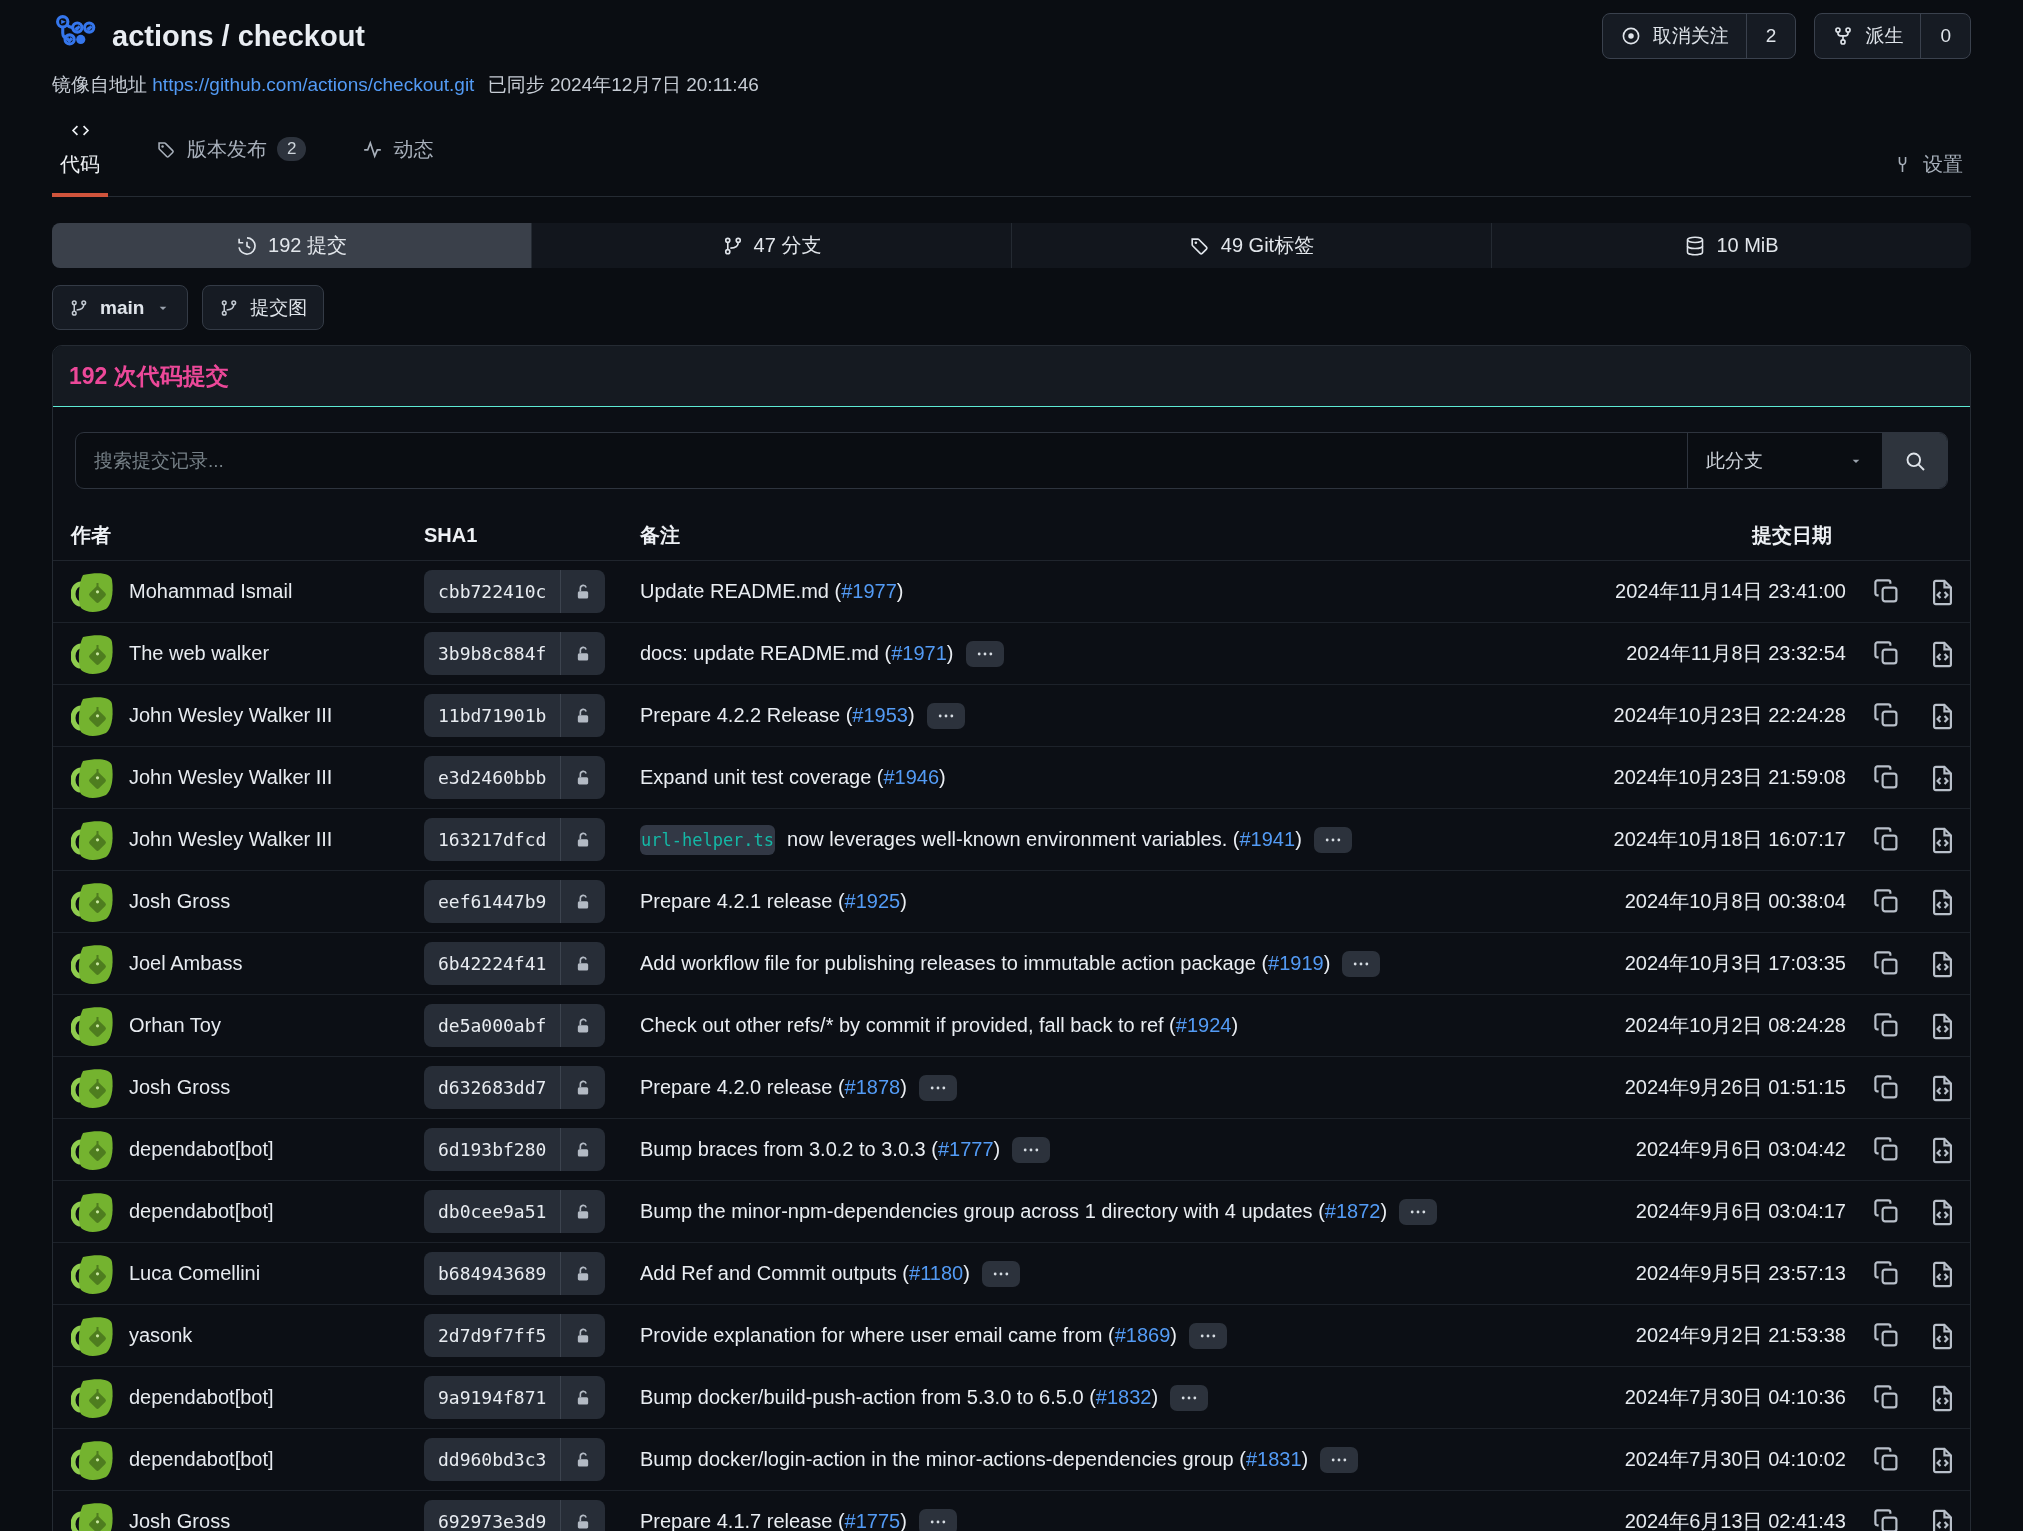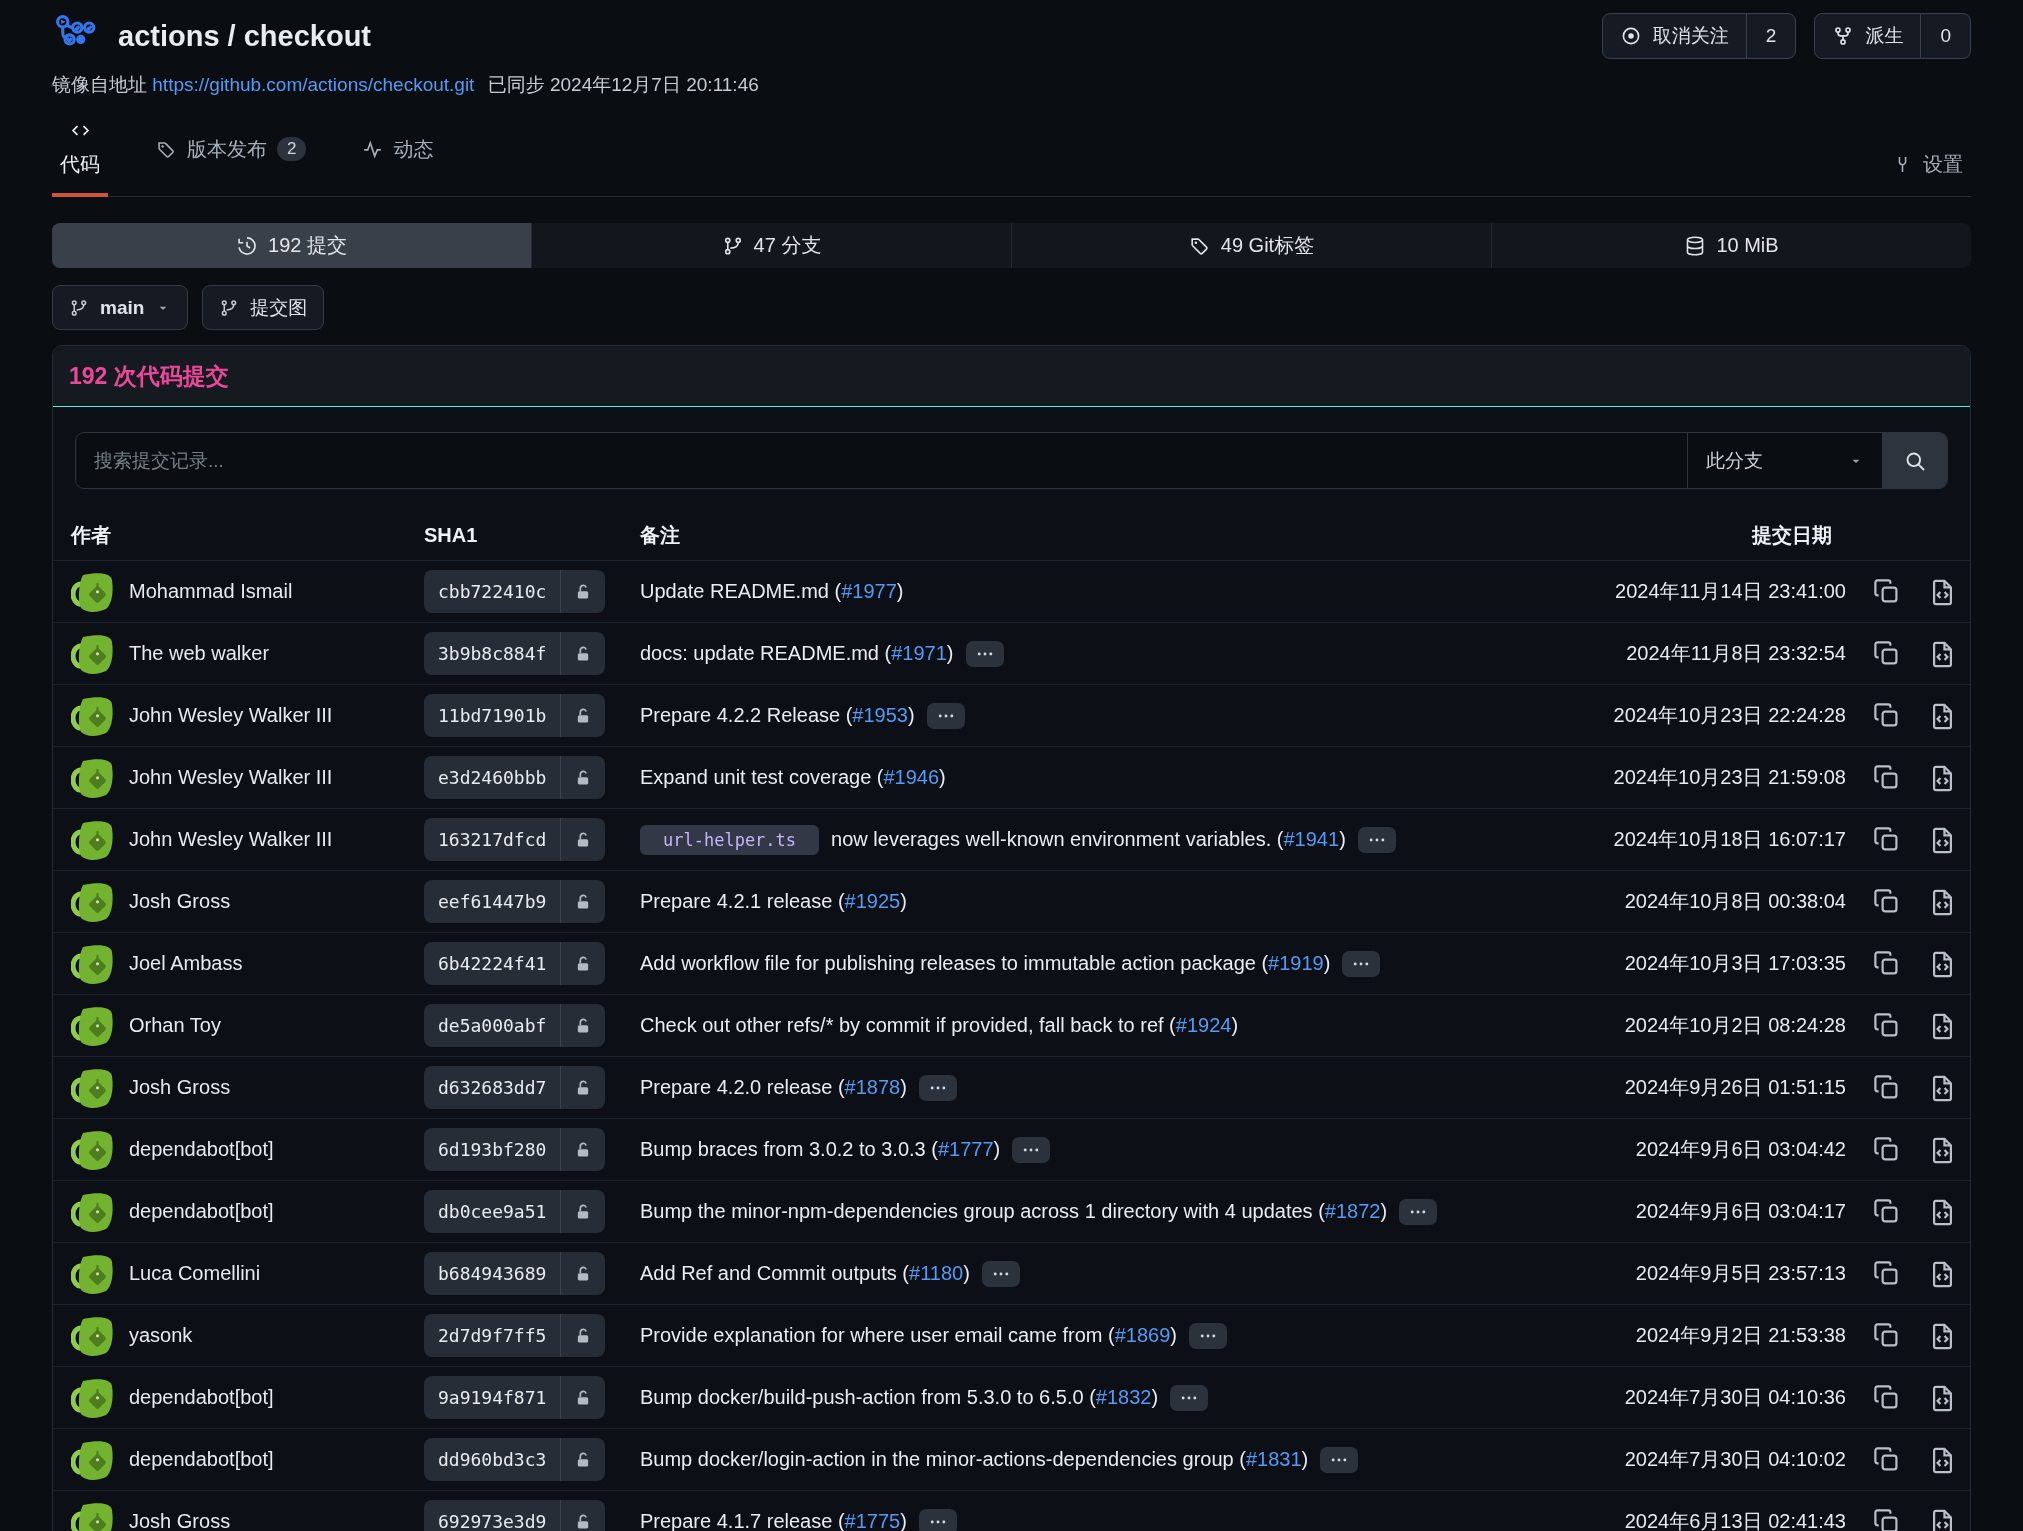--- a/index.html
+++ b/index.html
@@ -5,21 +5,21 @@
   html,body{margin:0;padding:0;background:#0a0d12;}
   .page{position:relative;width:2023px;height:1531px;overflow:hidden;
         background:#0a0d12;color:#e7ebf0;
         font-family:"Liberation Sans","DejaVu Sans",sans-serif;font-size:20px;}
   .container{padding:0 52px;}
   .ic{display:inline-flex;align-items:center;justify-content:center;flex:none;}
   .ic svg{width:100%;height:100%;display:block;}
 
   
   .top{display:flex;align-items:center;justify-content:space-between;padding-top:13px;}
-  .repo-title{display:flex;align-items:center;gap:20px;font-size:29px;font-weight:700;color:#e9edf2;justify-content:space-between;}
+  .repo-title{display:flex;align-items:center;gap:14px;font-size:29px;font-weight:700;color:#e9edf2;justify-content:space-between;}
   .hdr-buttons{display:flex;gap:18px;padding-left:9px;}
   .hbtn{display:flex;align-items:stretch;height:44px;background:#161b23;border:1px solid #3a414d;
         border-radius:8px;font-size:19px;color:#dfe4ea;cursor:pointer;}
   .hbtn .lab{display:flex;align-items:center;gap:11px;padding:0 17px;}
   .hbtn .cnt{display:flex;align-items:center;padding:0 19px;border-left:1px solid #3a414d;}
 
   
   .mirror{margin-top:13px;font-size:19px;color:#c6ccd4;font-weight:500;}
   .mirror a{color:#539bf5;text-decoration:none;}
   .mirror .synced{margin-left:8px;}
@@ -78,22 +78,22 @@
   .avatar svg{width:100%;height:100%;}
   .cell-sha{width:216px;}
   .sha-chip{display:inline-flex;align-items:stretch;height:43px;background:#272d37;border-radius:8px;
             overflow:hidden;cursor:pointer;}
   .sha-chip .sha{display:flex;align-items:center;padding:0 14px;
                  font-family:"DejaVu Sans Mono",monospace;font-size:18px;color:#e8ecf1;}
   .sha-chip .lock{display:flex;align-items:center;justify-content:center;width:44px;
                   border-left:1px solid #3c434e;color:#b3bac4;}
   .cell-msg{flex:1;min-width:0;display:flex;align-items:center;gap:12px;font-size:20px;
             white-space:nowrap;overflow:hidden;color:#e9edf2;}
-  .msg-code{background:#323845;border-radius:6px;padding:5px 23px;
-            font-family:"DejaVu Sans Mono",monospace;font-size:17px;color:#c4b5fd;}
+  .msg-code{background:#323845;border-radius:6px;padding:5px 1px;
+            font-family:"DejaVu Sans Mono",monospace;font-size:17px;color:#14b8a6;}
   a.pr{color:#539bf5;text-decoration:none;cursor:pointer;}
   .more-btn{display:inline-flex;align-items:center;justify-content:center;width:38px;height:26px;
             background:#2c323c;border-radius:7px;color:#d7dde3;cursor:pointer;flex:none;}
   .more-btn svg{width:20px;height:20px;}
   .cell-right{display:flex;align-items:center;gap:26px;margin-left:auto;padding-left:20px;}
   .date{font-size:20px;white-space:nowrap;color:#e7ebf0;}
   .ic-btn{width:29px;height:29px;color:#b9c0ca;cursor:pointer;display:inline-flex;}
 </style>
 </head>
 <body>

